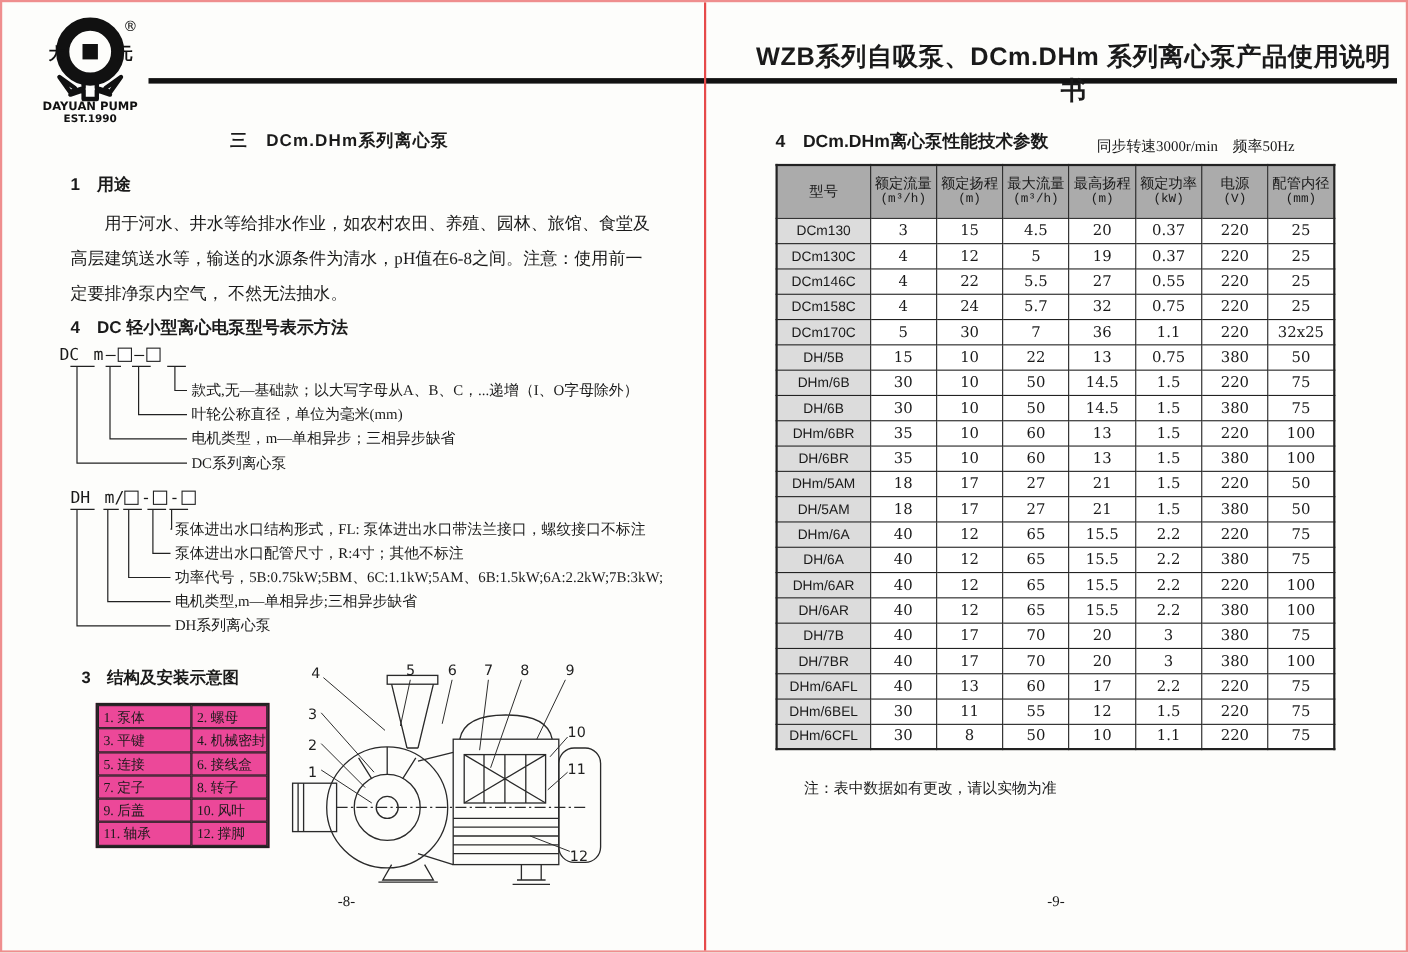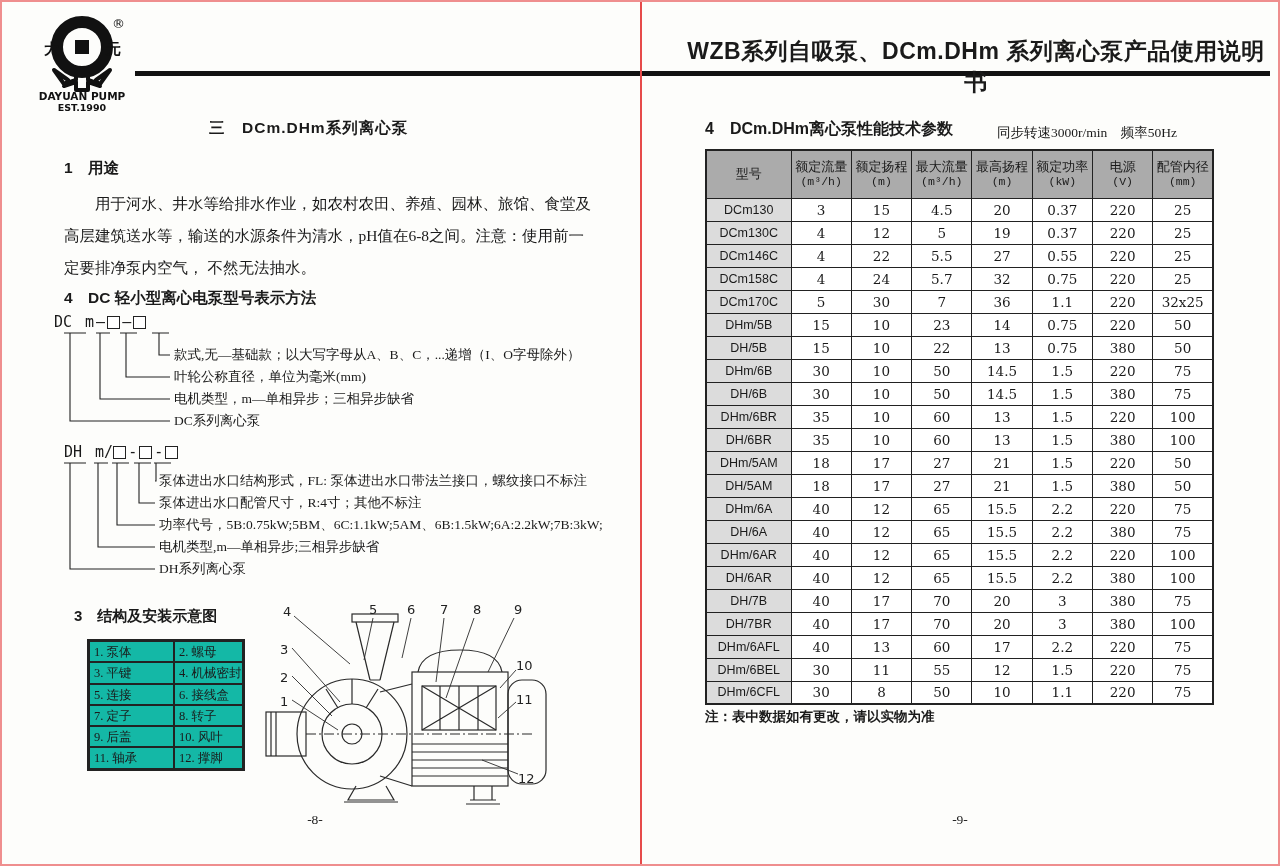--- a/index.html
+++ b/index.html
@@ -41,21 +41,21 @@
   .mr-gap-l { margin-left:13px; }
   .mr-gap-s { margin-left:2px; margin-right:2px; }
 
   #tree-svg { left:0; top:0; pointer-events:none; }
 
   .branch-label { position:absolute; font-size:13.5px; white-space:nowrap;
     line-height:16px; }
 
   
   #parts-table { left:85px; top:637px; width:158px; border:2px solid #222;
-    background:#14b8a6; display:grid; grid-template-columns:85px 69px; }
+    background:#ec4899; display:grid; grid-template-columns:85px 69px; }
   #parts-table .pcell { border:1px solid #222; height:21.3px; font-size:12.5px;
     line-height:20px; padding-left:4px; white-space:nowrap; overflow:hidden; }
 
   
   #pump-figure { left:258px; top:592px; }
 
   
   #params-heading { left:703px; top:117px; font-size:16px; }
   #speed-note { left:995px; top:122px; font-size:13.5px; }
   #params-wrap { left:703px; top:147px; }
@@ -65,21 +65,21 @@
     font-weight:normal; padding:1px 0; vertical-align:middle;font-family:Liberation Mono, monospace; }
   #params-table .th-label { font-size:13px; line-height:15px; width:56px;
     margin:0 auto; text-align:center; }
   #params-table th:first-child .th-label,
   #params-table th:nth-child(7) .th-label { width:auto; }
   #params-table .th-unit { font-size:11.5px; line-height:13px; text-align:center; }
   #params-table td { border:1px solid #222; height:23px; text-align:center;
     font-size:13.5px; font-family:"DejaVu Serif","Liberation Serif",serif; }
   #params-table td.model-cell { background:#dcdcdc;
     font-family:Liberation Sans, sans-serif; font-size:12.5px; }
-  #table-note { left:703px; top:706px; font-size:13.5px;font-weight:bold; }
+  #table-note { left:729px; top:706px; font-size:13.5px; }
 
   .page-number { font-size:13.5px; width:60px; text-align:center; }
   #page-num-left { left:283px; top:810px; }
   #page-num-right { left:928px; top:810px; }
 
   text { font-family:"DejaVu Sans","Liberation Sans",sans-serif; }
 </style>
 </head>
 <body>
 
@@ -345,30 +345,20 @@
             <td class="model-cell">DCm170C</td>
             <td>5</td>
             <td>30</td>
             <td>7</td>
             <td>36</td>
             <td>1.1</td>
             <td>220</td>
             <td>32x25</td>
           </tr>
           <tr>
-            <td class="model-cell">DHm/5B</td>
-            <td>15</td>
-            <td>10</td>
-            <td>23</td>
-            <td>14</td>
-            <td>0.75</td>
-            <td>220</td>
-            <td>50</td>
-          </tr>
-          <tr>
             <td class="model-cell">DH/5B</td>
             <td>15</td>
             <td>10</td>
             <td>22</td>
             <td>13</td>
             <td>0.75</td>
             <td>380</td>
             <td>50</td>
           </tr>
           <tr>

